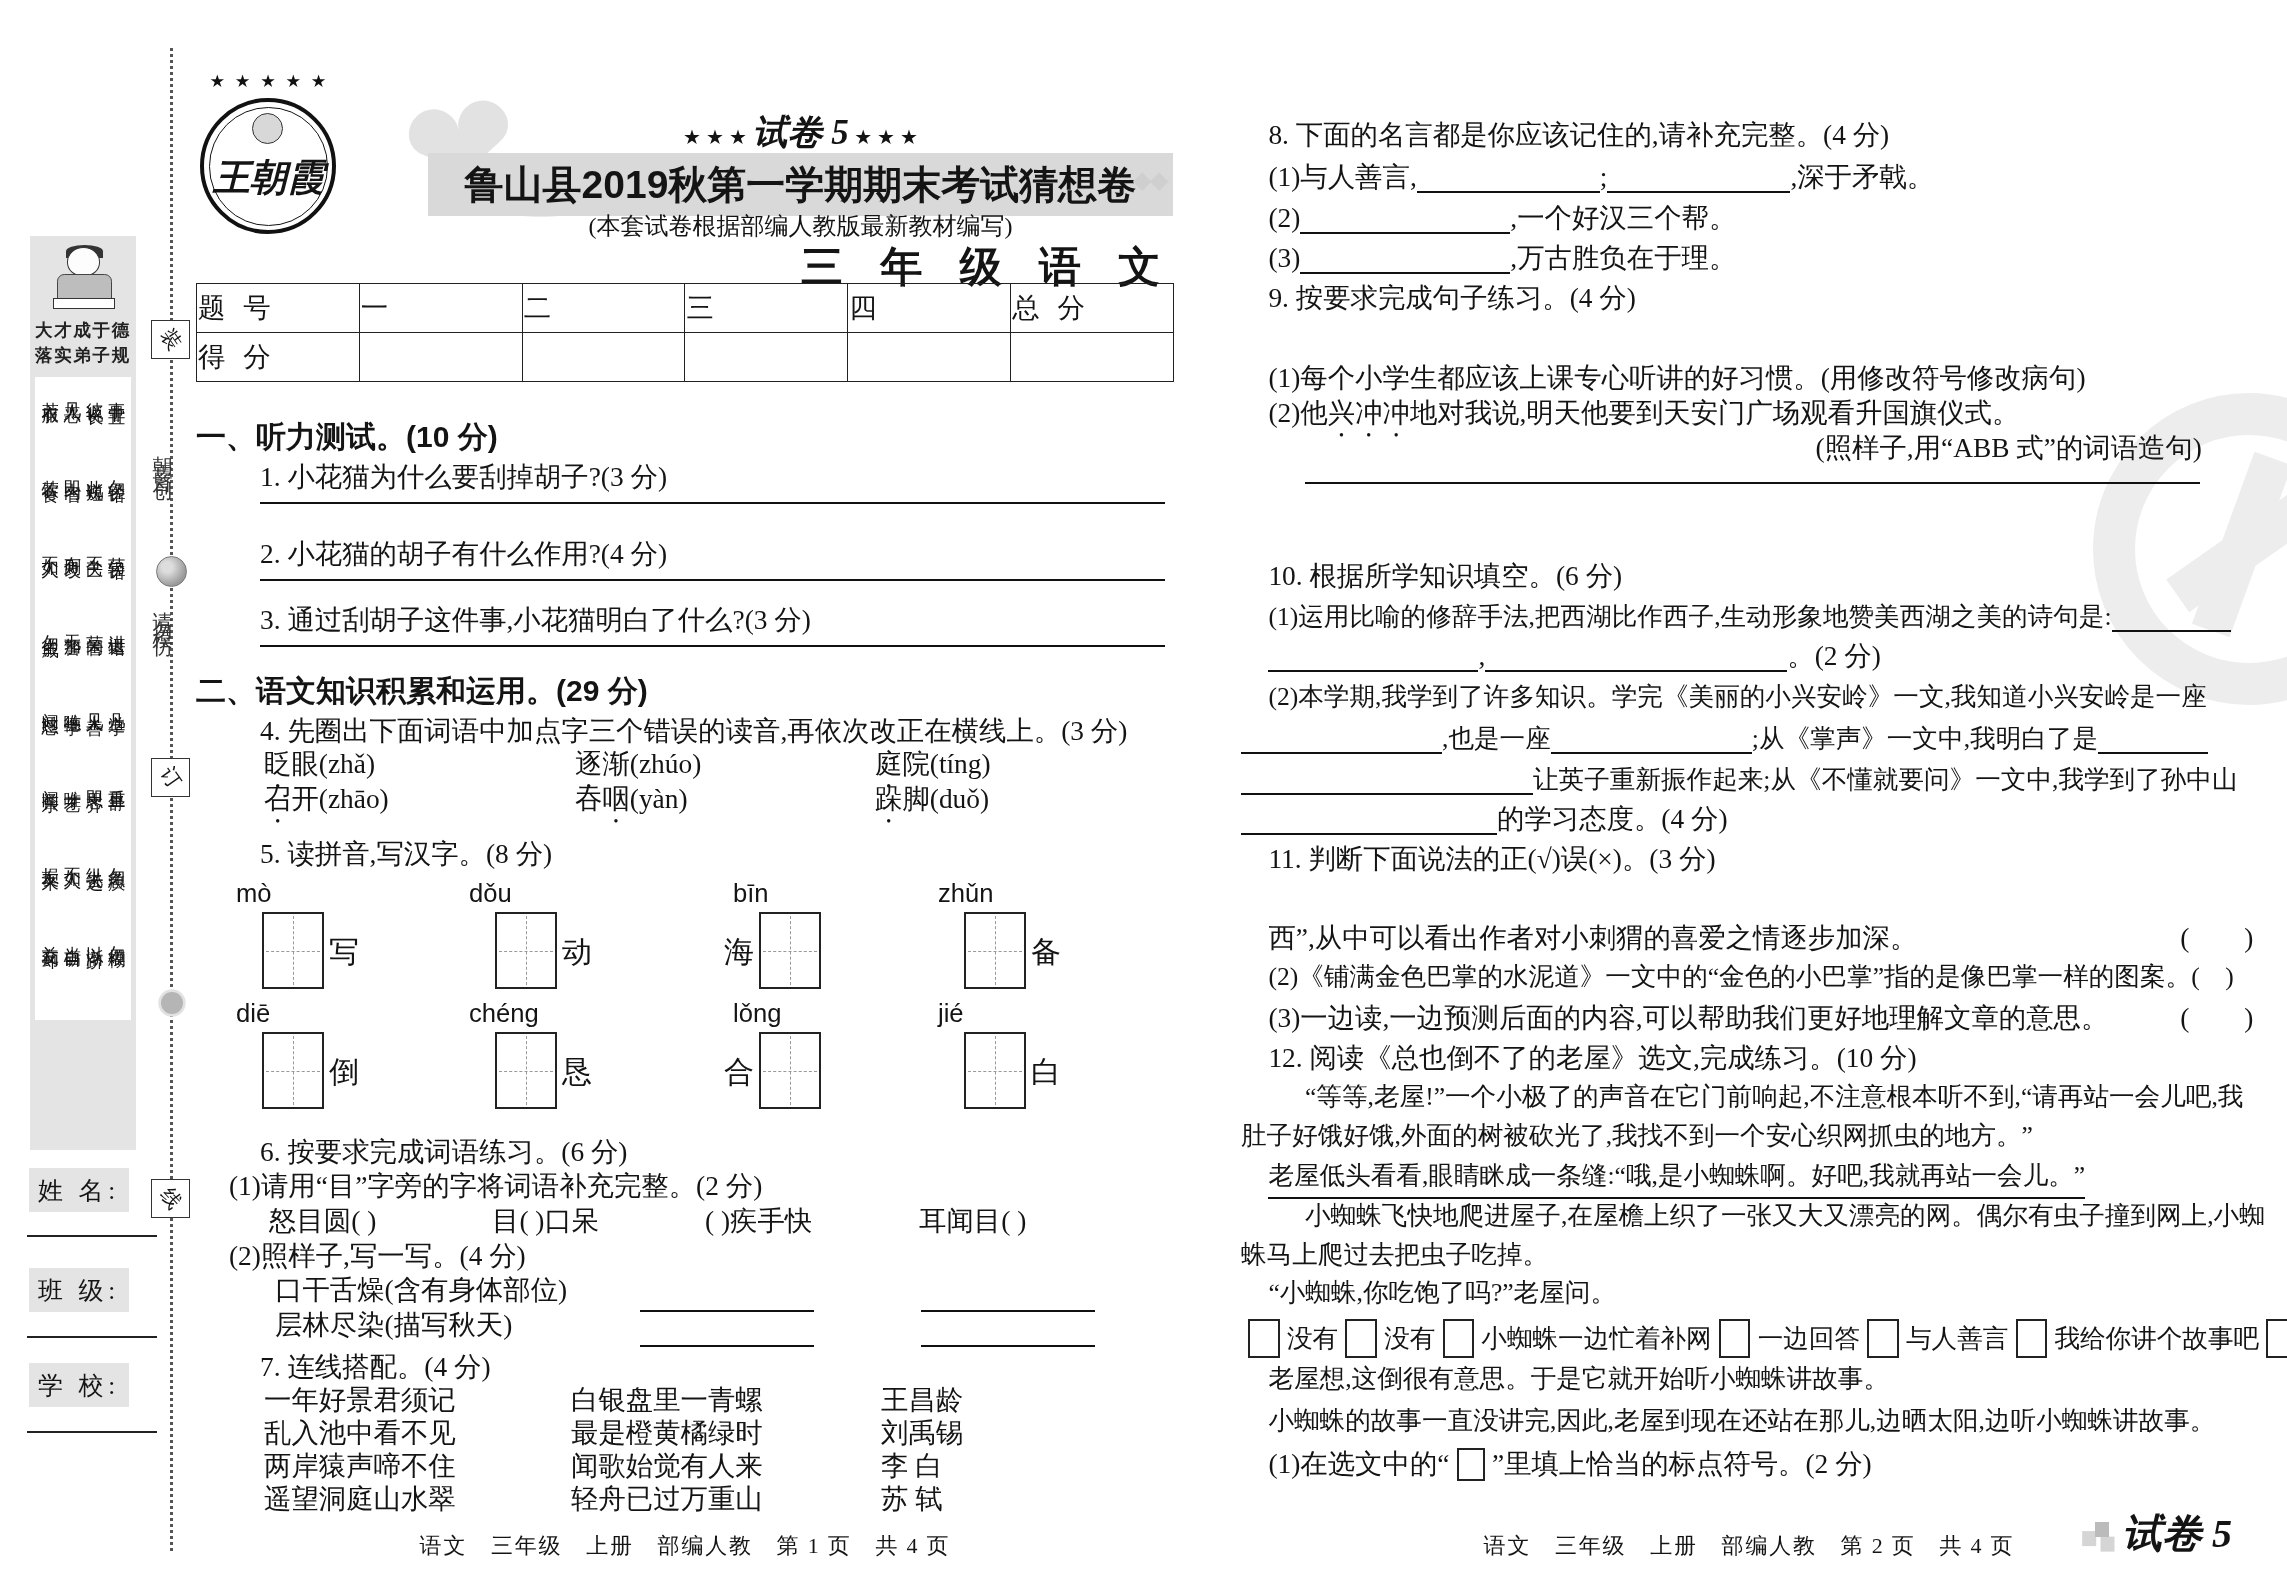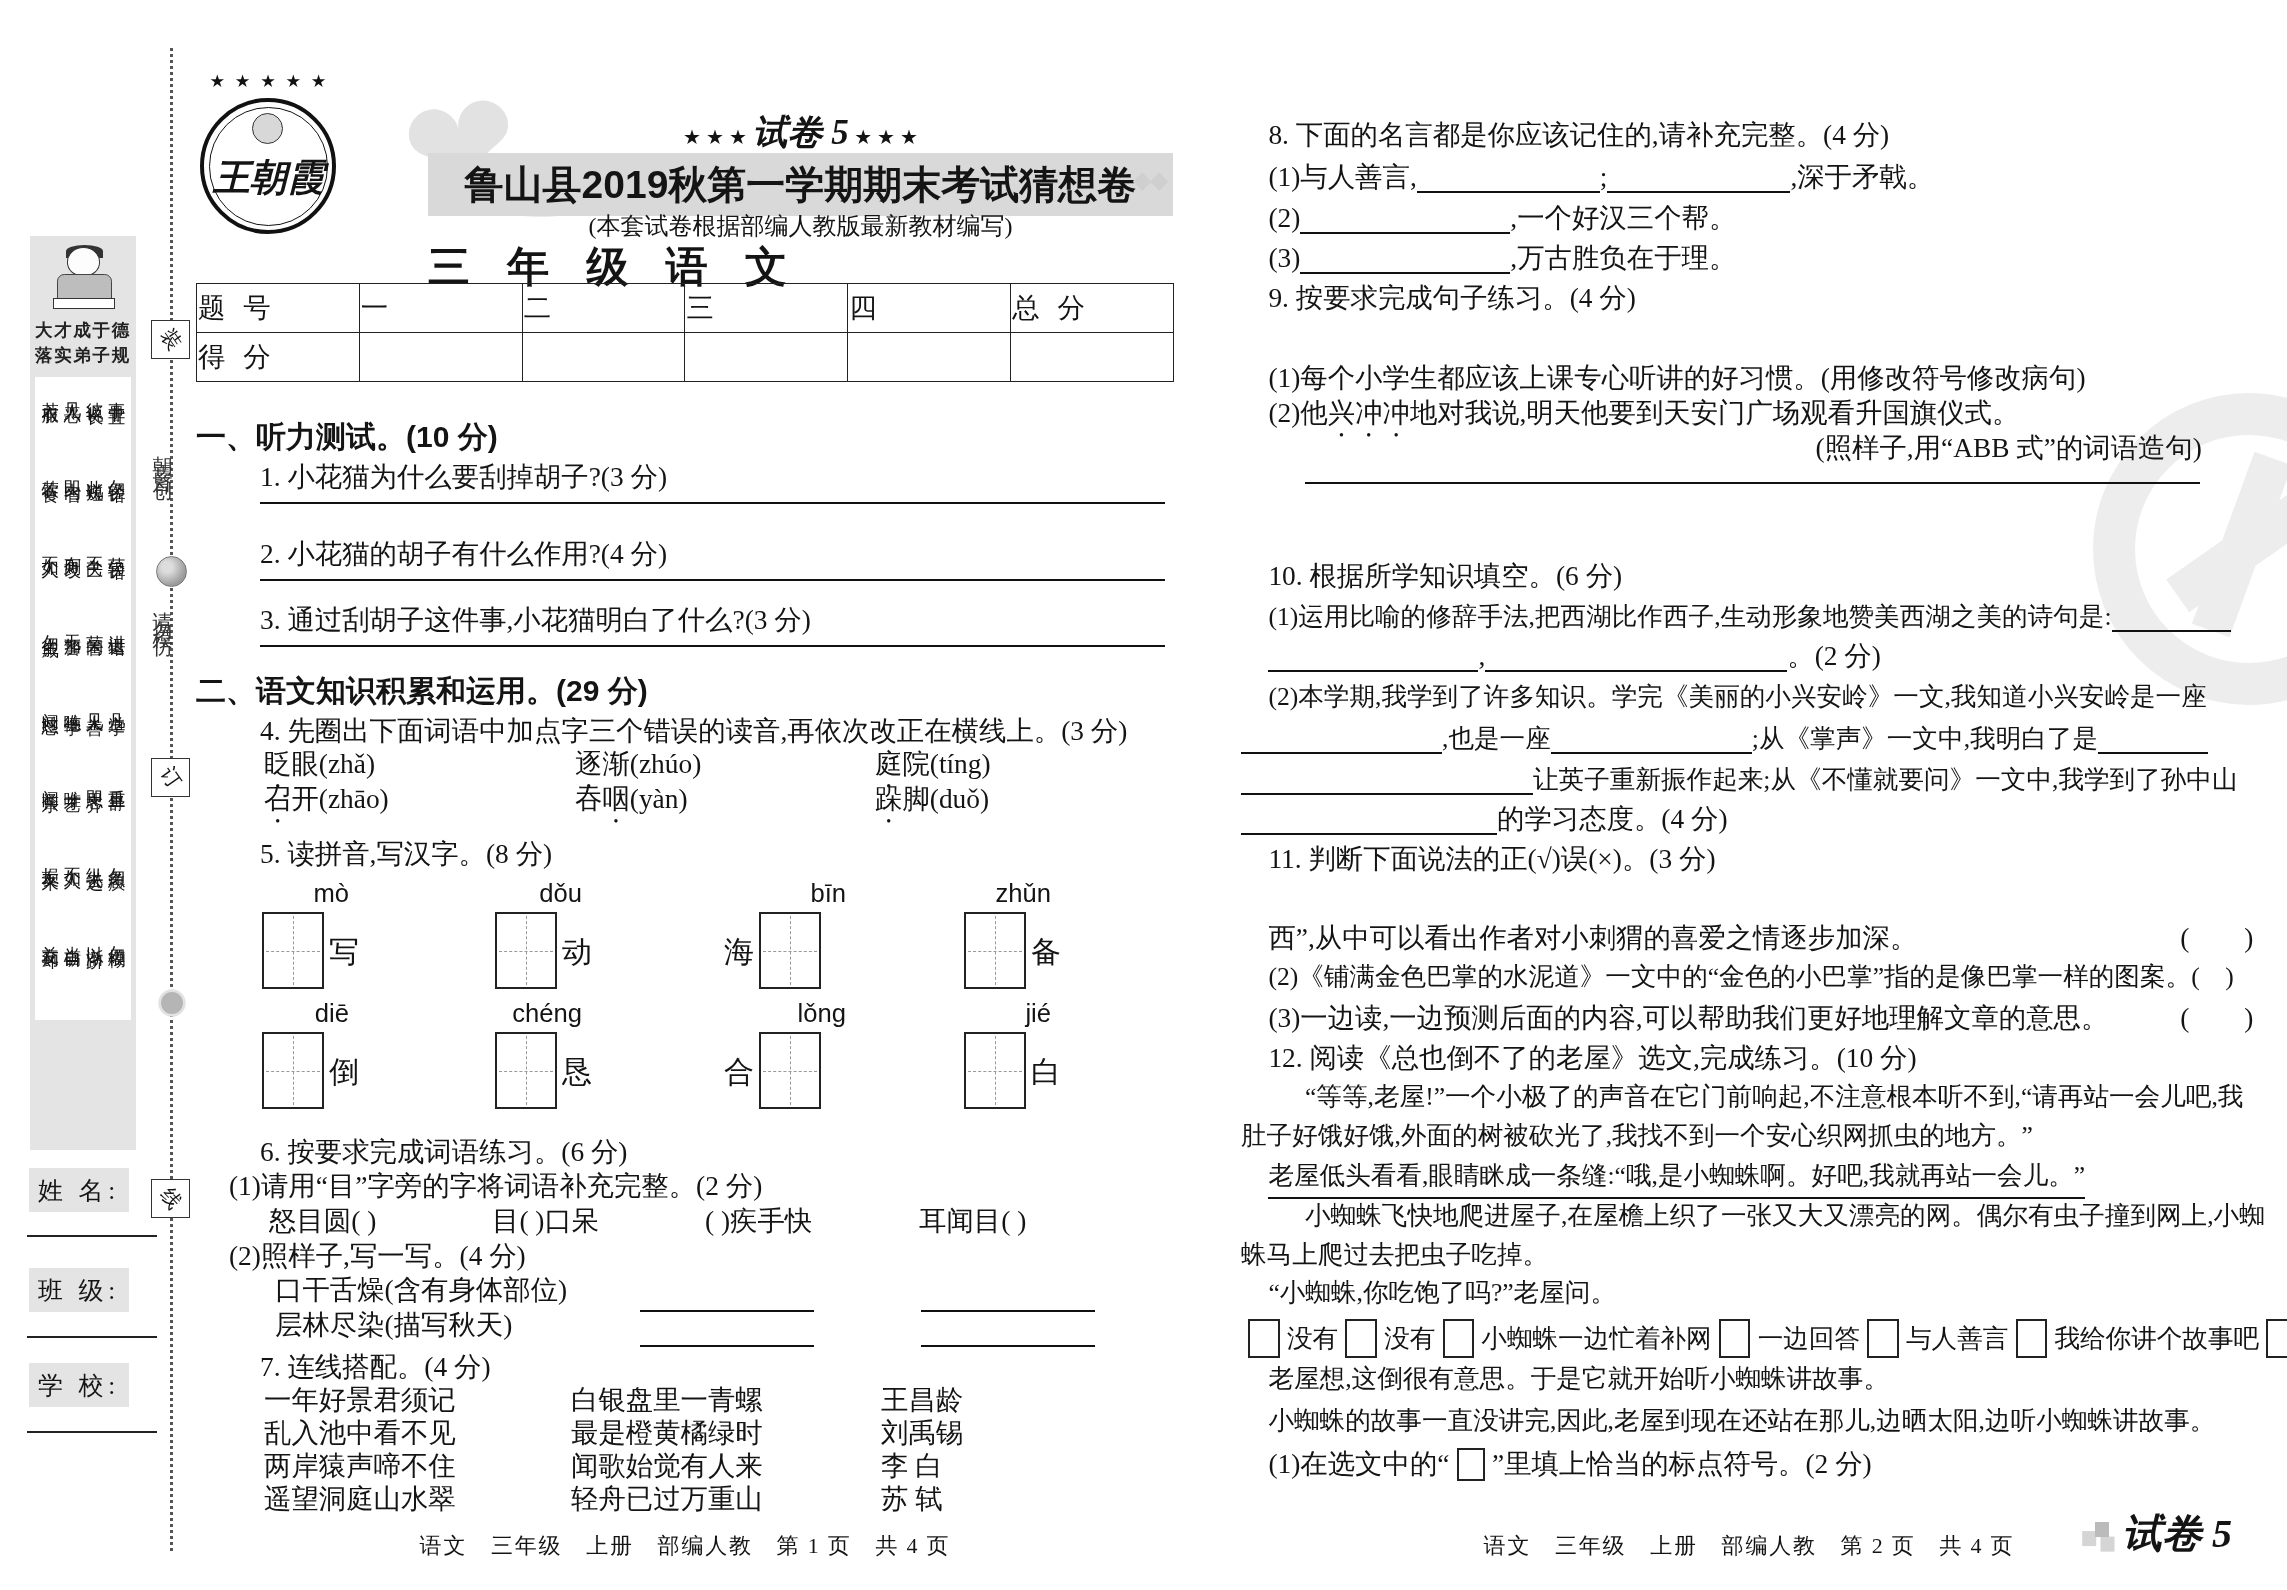--- a/index.html
+++ b/index.html
@@ -41,40 +41,40 @@
   .blank{display:inline-block;height:31px;border-bottom:2.7px solid #111;vertical-align:-7.3px;}
   .ansline{position:absolute;border-bottom:2.7px solid #111;height:0;}
   .em-dot{-webkit-text-emphasis-style:dot;-webkit-text-emphasis-position:under;
           text-emphasis-style:dot;text-emphasis-position:under left;}
   
   .banner{position:absolute;left:232px;top:71px;width:745px;background:#d9d9d9;text-align:center;
           font-family:"Liberation Sans",sans-serif;font-weight:700;font-size:39px;padding:4.6px 0;}
   .stars-line{position:absolute;left:232px;top:27.4px;width:745px;text-align:center;font-size:20px;}
   .paper-no{font-style:italic;font-weight:700;font-size:35px;padding:0 5.5px;}
   .banner-sub{position:absolute;left:232px;top:128px;width:745px;text-align:center;font-size:24px;}
-  .grade-title{position:absolute;left:232px;top:157px;width:745px;text-align:left;
+  .grade-title{position:absolute;left:232px;top:157px;width:745px;text-align:right;
                font-family:"Liberation Sans",sans-serif;font-weight:700;font-size:42px;letter-spacing:12.8px;}
   .emblem{position:absolute;left:1.8px;top:3.7px;width:143px;height:143px;}
   .emblem-stars{position:absolute;top:-14.6px;left:0;width:143px;text-align:center;font-size:17.4px;letter-spacing:2.7px;color:#111;}
   .emblem-ring{position:absolute;left:2.7px;top:12.8px;width:128px;height:128px;border:4.6px solid #111;border-radius:50%;background:#fff;}
   .emblem-ring::after{content:"";position:absolute;left:4.6px;top:4.6px;right:4.6px;bottom:4.6px;border:1.8px solid #111;border-radius:50%;}
   .emblem-face{position:absolute;left:48px;top:11px;width:29px;height:29px;border-radius:50%;background:#d8d8d8;border:1.8px solid #333;}
   .emblem-name{position:absolute;left:0;top:51px;width:128px;text-align:center;font-weight:700;font-style:italic;font-size:37px;}
   .heart-deco{position:absolute;left:208px;top:-16.4px;font-size:137px;color:#e2e2e2;transform:rotate(-10deg);z-index:0;}
   .ribbon-tail{position:absolute;left:274px;top:55px;width:192px;height:64px;border-bottom:14.6px solid #e4e4e4;
                border-radius:50%;transform:rotate(-8deg);}
   .diamonds{position:absolute;left:937px;top:84px;font-size:24px;color:#cfcfcf;letter-spacing:-3.7px;}
   
   .score-table{position:absolute;left:0;top:201px;border-collapse:collapse;}
   .score-table td{border:1.8px solid #222;width:161px;height:46px;text-align:left;font-size:27.4px;letter-spacing:5.5px;}
   
   .tian{position:absolute;width:58px;height:73px;border:2.7px solid #222;background:#fff;}
   .tian::before{content:"";position:absolute;left:50%;top:1.8px;bottom:1.8px;border-left:1.8px dashed #999;}
   .tian::after{content:"";position:absolute;top:50%;left:1.8px;right:1.8px;border-top:1.8px dashed #999;}
-  .py-label{position:absolute;width:113px;text-align:right;font-family:"Liberation Sans",sans-serif;font-size:25.6px;}
+  .py-label{position:absolute;width:113px;text-align:left;font-family:"Liberation Sans",sans-serif;font-size:25.6px;}
   .side-char{position:absolute;font-size:30px;}
   
   .sq{display:inline-block;width:27.4px;height:35px;border:2.7px solid #222;vertical-align:-11px;margin:0 7.3px;background:#fff;}
   .sq-small{width:24px;height:29px;vertical-align:-8.2px;}
   .underlined-para{border-bottom:2.7px solid #111;padding-bottom:7.3px;}
   .page-footer{position:absolute;left:0;width:100%;text-align:center;font-size:22px;letter-spacing:1.8px;}
   .paren-right{position:absolute;right:3.7px;}
   
   .watermark{position:absolute;left:2092px;top:393px;width:228px;height:228px;border:42px solid #ededed;border-radius:50%;}
   .wm-bar{position:absolute;left:27.4px;top:91px;width:174px;height:40px;background:#ededed;transform:rotate(-35deg);}

